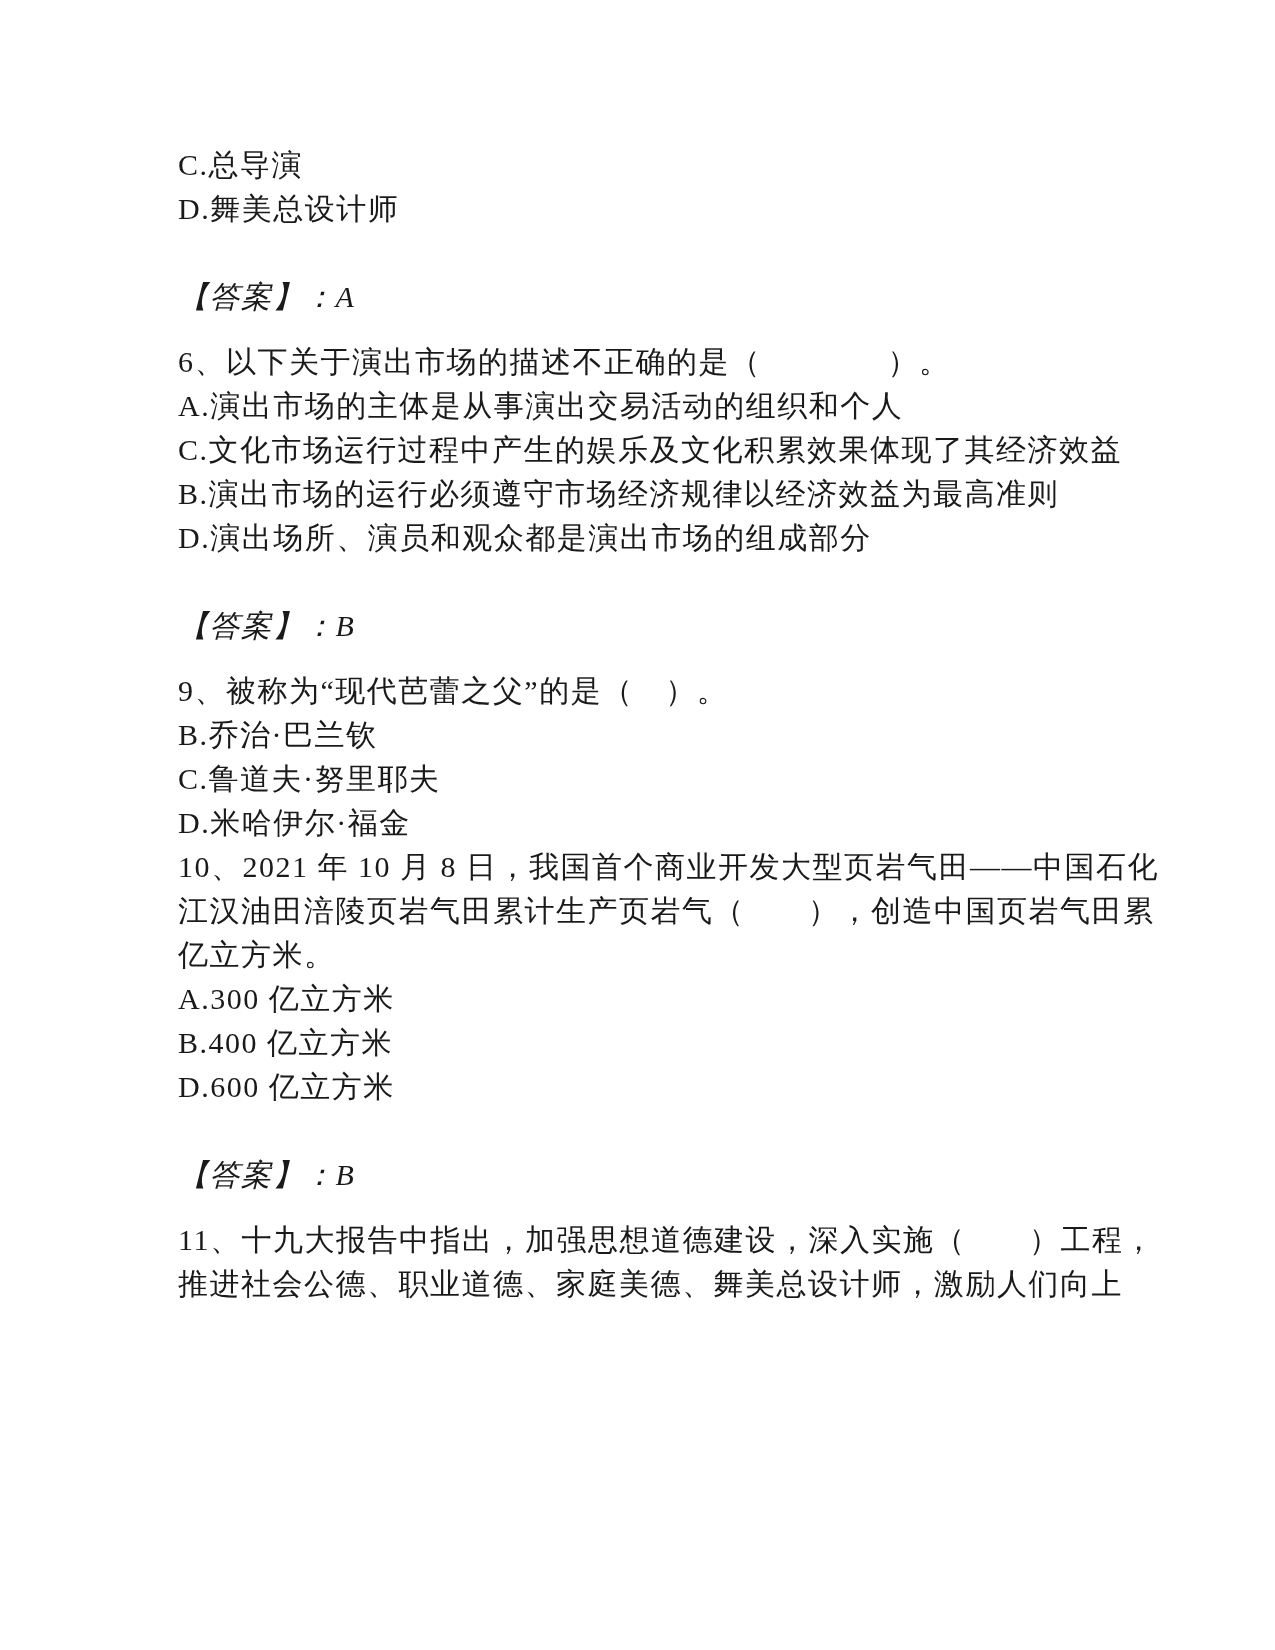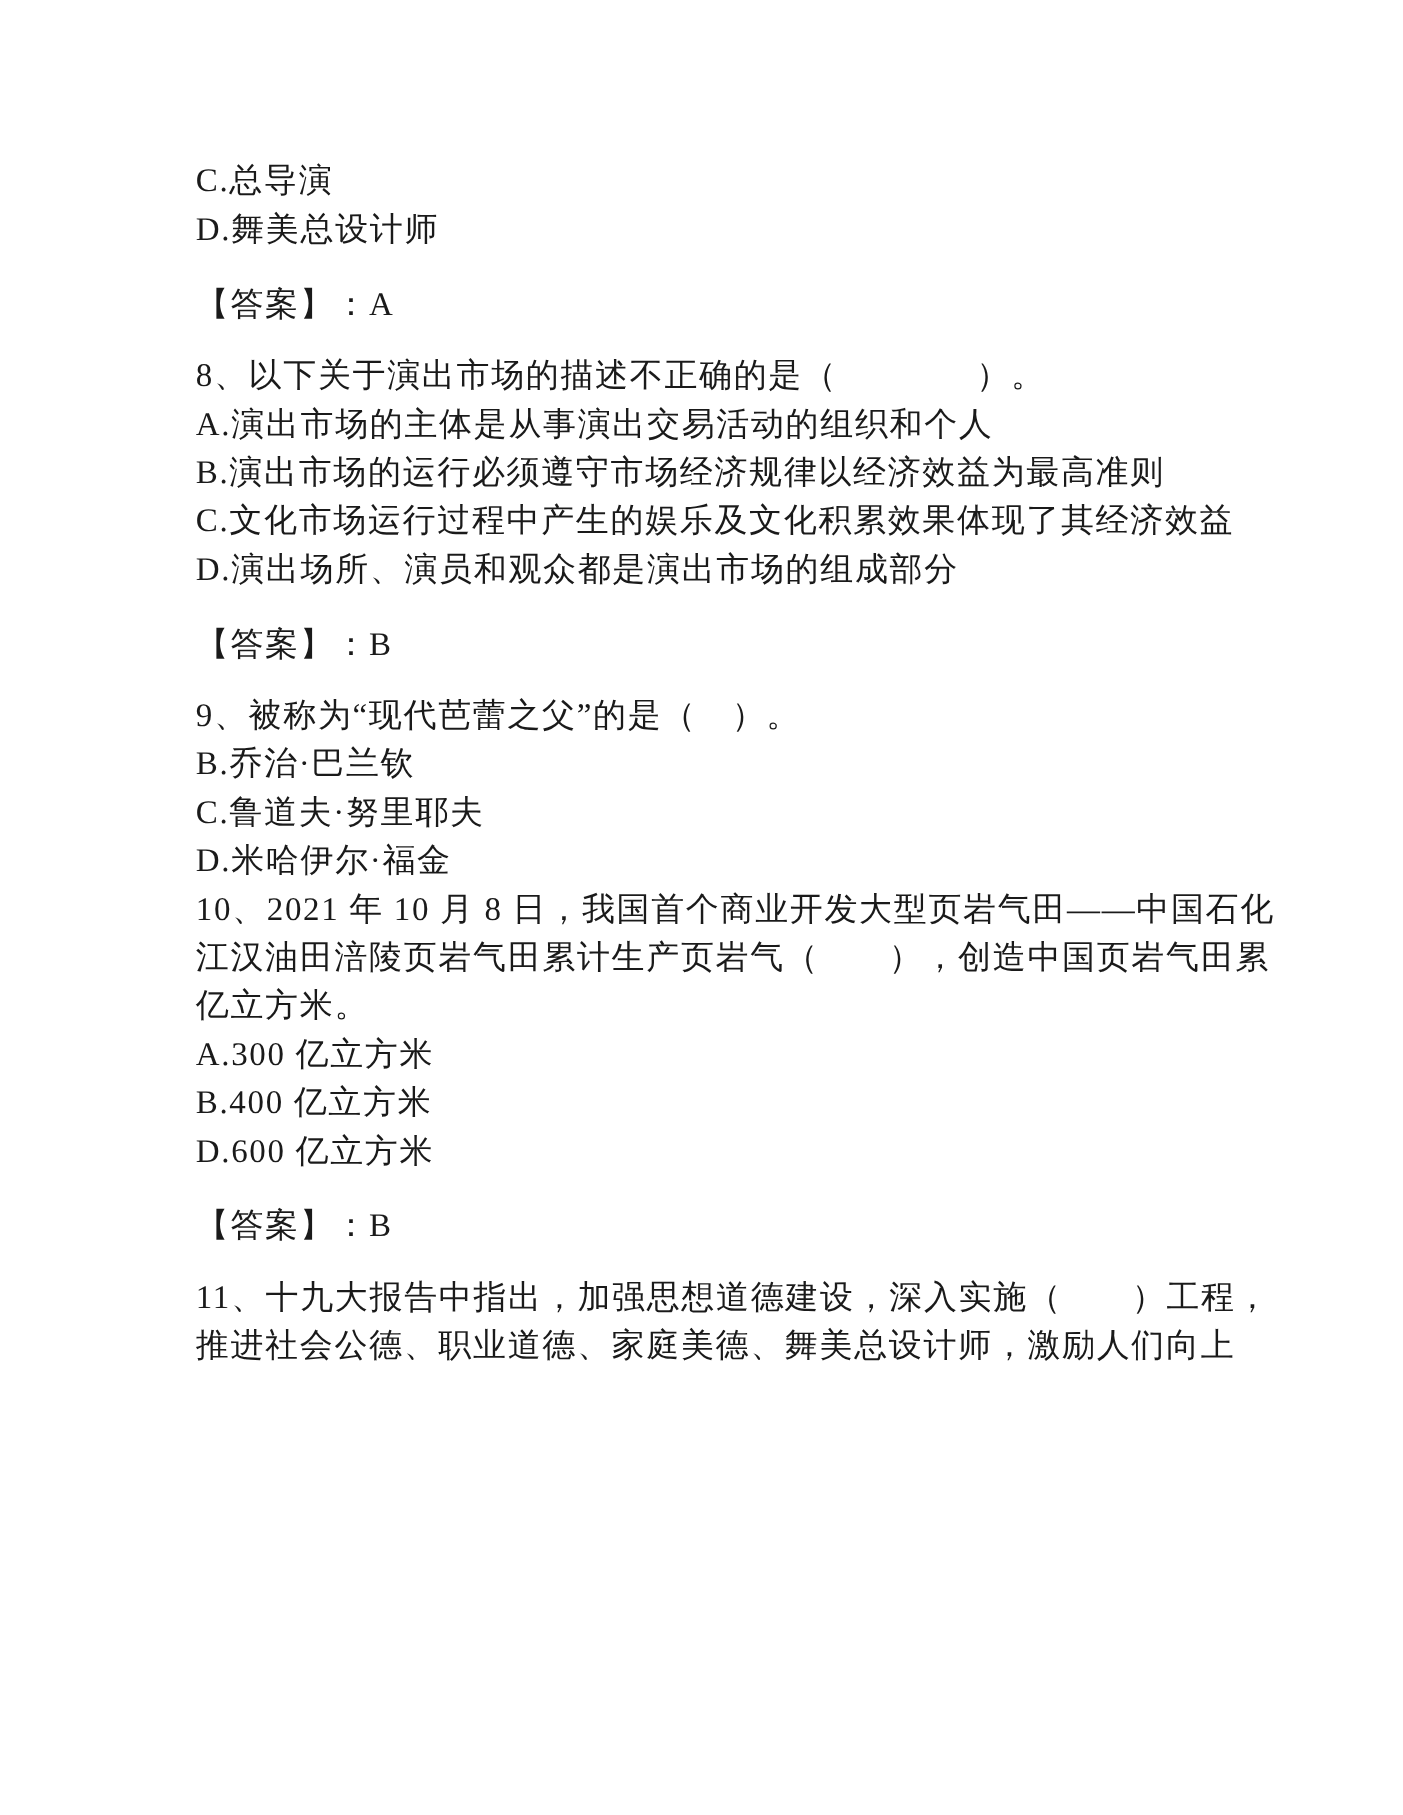--- a/index.html
+++ b/index.html
@@ -22,46 +22,47 @@
     font-family: "Liberation Serif", "DejaVu Serif", serif;
     font-size: 30px;
     line-height: 44px;
     letter-spacing: 1.5px;
     font-weight: 400;
   }
   .block {
     margin: 0;
   }
   .answer-block {
-    margin-top: 24px;
+    margin-top: 44px;
     margin-bottom: 21px;
+    font-style: italic;
   }
   .line {
     white-space: nowrap;
   }
 </style>
 </head>
 <body>
 
 <div class="sheet" style="background: rgb(255, 255, 255); color: rgb(26, 26, 26);">
 
   <div class="block">
     <div class="line">C.总导演</div>
     <div class="line">D.舞美总设计师</div>
   </div>
 
   <div class="block answer-block">
     <div class="line">【答案】：A</div>
   </div>
 
   <div class="block">
-    <div class="line">8、以下关于演出市场的描述不正确的是（　　　　）。</div>
+    <div class="line">6、以下关于演出市场的描述不正确的是（　　　　）。</div>
     <div class="line">A.演出市场的主体是从事演出交易活动的组织和个人</div>
+    <div class="line">C.文化市场运行过程中产生的娱乐及文化积累效果体现了其经济效益</div>
     <div class="line">B.演出市场的运行必须遵守市场经济规律以经济效益为最高准则</div>
-    <div class="line">C.文化市场运行过程中产生的娱乐及文化积累效果体现了其经济效益</div>
     <div class="line">D.演出场所、演员和观众都是演出市场的组成部分</div>
   </div>
 
   <div class="block answer-block">
     <div class="line">【答案】：B</div>
   </div>
 
   <div class="block">
     <div class="line">9、被称为“现代芭蕾之父”的是（　）。</div>
     <div class="line">B.乔治·巴兰钦</div>

